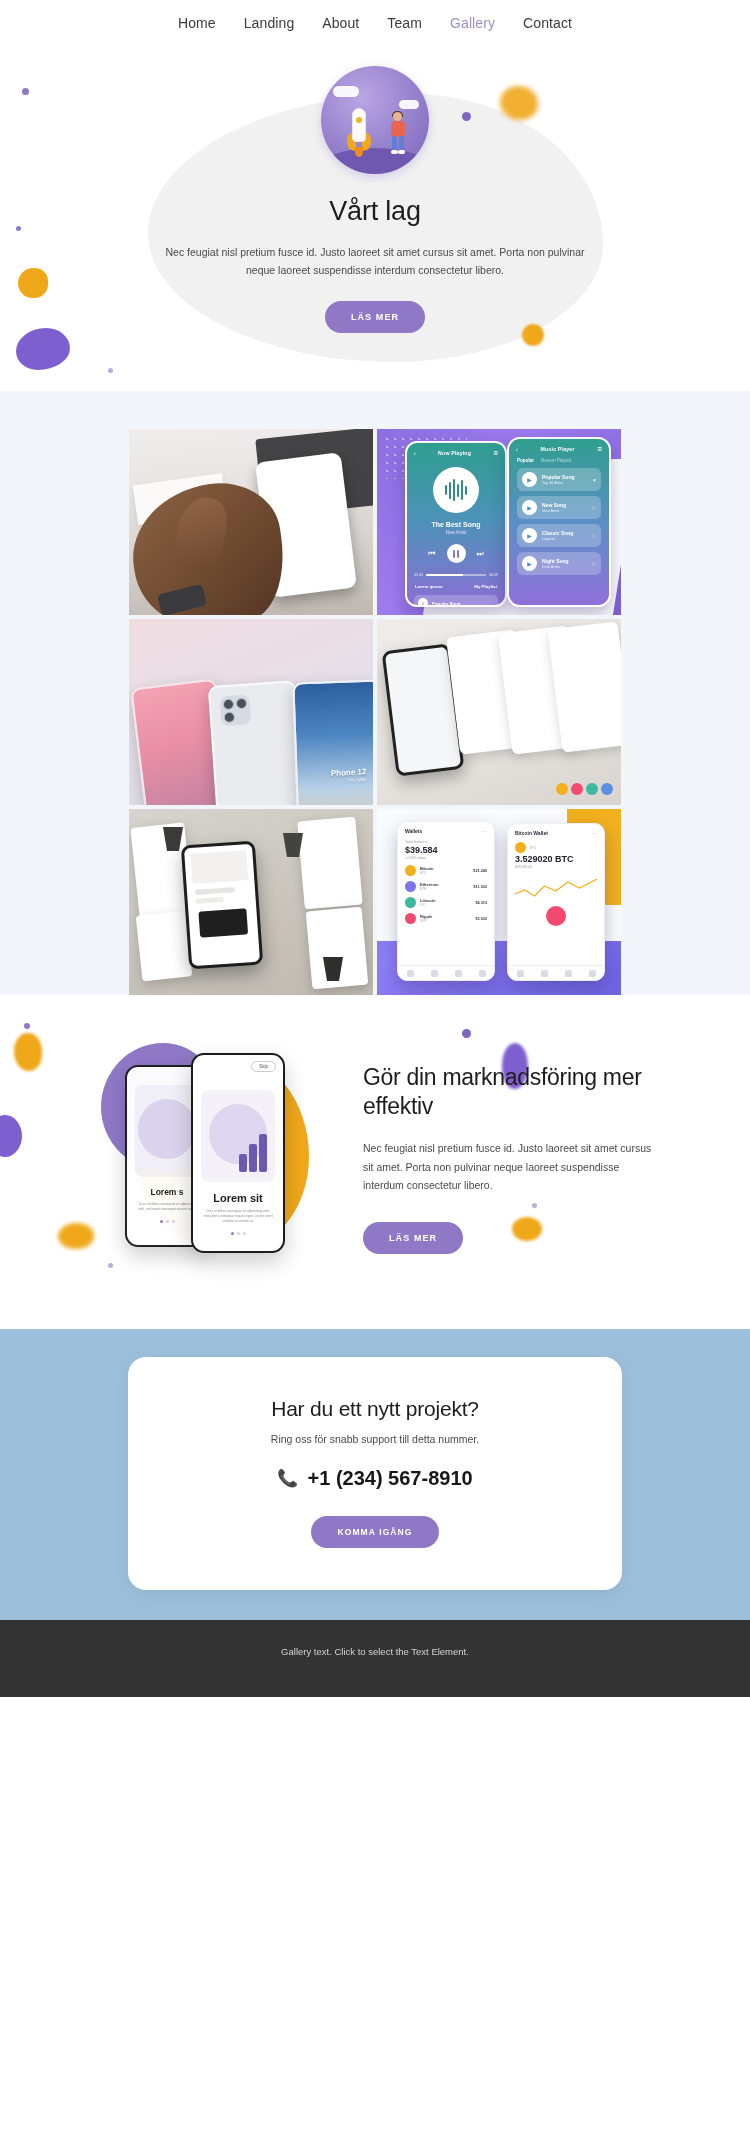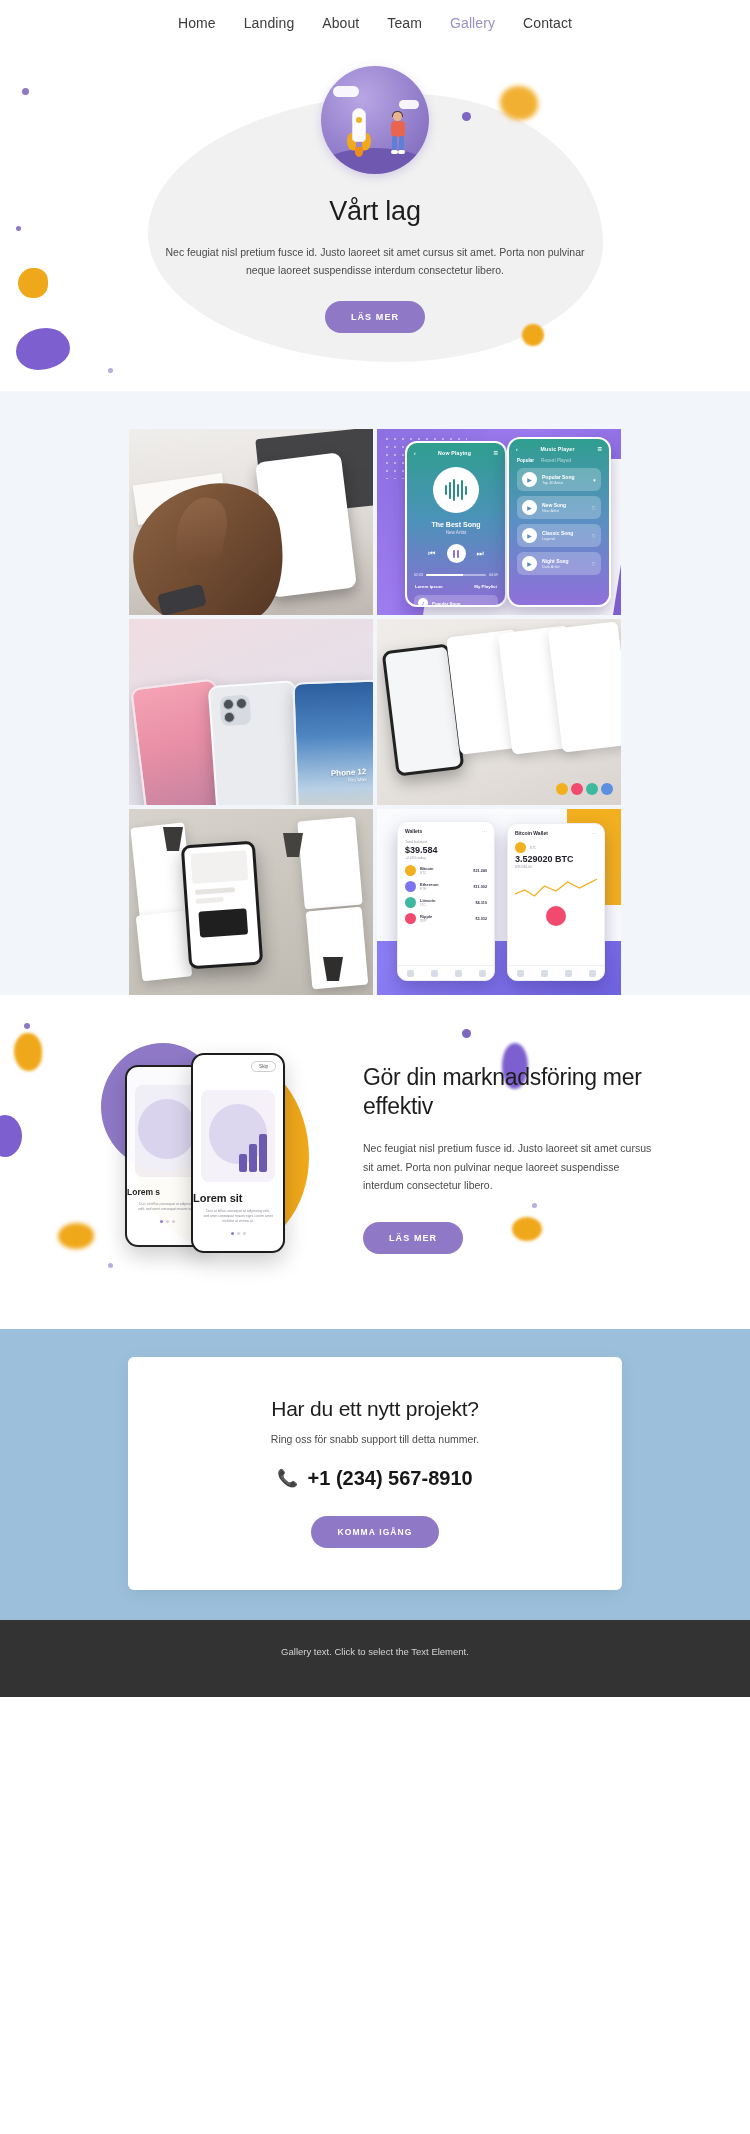--- a/index.html
+++ b/index.html
@@ -331,40 +331,40 @@
   .mk-skip { font-size: 4.6px; color: #555; border: 1px solid #ccc; border-radius: 8px;
      padding: 2px 7px; float: right; margin: 6px 7px 0; }
   .mk-illu { height: 92px; margin: 18px 8px 0; position: relative;
      background: #f4f2f8; border-radius: 8px; overflow: hidden; }
   .mk-il-blob { position: absolute; left: 50%; top: 14px; transform: translateX(-50%);
      width: 58px; height: 60px; background: #ddd6ef; border-radius: 50%; }
   .mk-bar { position: absolute; bottom: 10px; width: 8px; background: #6b5bb0; border-radius: 2px; }
   .mk-person { position: absolute; bottom: 8px; width: 10px; height: 28px; }
   .mk-p-head { width: 6px; height: 6px; border-radius: 50%; margin: 0 auto; }
   .mk-p-body { width: 10px; height: 18px; border-radius: 3px; margin-top: 1px; }
-  .mk-ttl { font-size: 8.5px; font-weight: 700; text-align: left; color: #1d1d1d; margin-top: 10px; }
+  .mk-ttl { font-size: 8.5px; font-weight: 700; text-align: center; color: #1d1d1d; margin-top: 10px; }
   .mk-ttl.big { font-size: 11px; }
   .mk-cap { font-size: 3.4px; color: #8d8d97; text-align: center; line-height: 1.5;
      margin: 5px 10px 0; }
   .mk-dots { display: flex; gap: 3px; justify-content: center; margin-top: 8px; }
   .mk-dots i { width: 3px; height: 3px; border-radius: 50%; background: #d5d2e0; display: block; }
   .mk-dots i.on { background: #8f79c7; }
 
   .mk-copy { flex: 1; }
   .mk-copy h2 {
     font-size: 23px; font-weight: 400; line-height: 1.28;
     color: #1d1d1d; margin-bottom: 18px; letter-spacing: -.3px;
   }
   .mk-copy p { font-size: 10.5px; line-height: 1.72; color: #4a4a4a; margin-bottom: 20px; }
 
   
   .cta-band { background: #9cc0dc; padding: 28px 0 30px; }
   .cta-card {
     width: 494px; margin: 0 auto;
-    background: #fff; border-radius: 6px;
+    background: #fff; border-radius: 18px;
     padding: 40px 20px 42px; text-align: center;
     box-shadow: 0 4px 16px rgba(0,0,0,.08);
   }
   .cta-card h2 { font-size: 21px; font-weight: 400; color: #1d1d1d; letter-spacing: -.2px; }
   .cta-card .sub { font-size: 10.5px; color: #4a4a4a; margin-top: 12px; }
   .cta-phone {
     font-size: 20px; font-weight: 700; color: #171717;
     margin-top: 22px; display: flex; align-items: center; justify-content: center; gap: 9px;
   }
   .cta-phone .ic { font-size: 17px; color: #f0a81b; }

